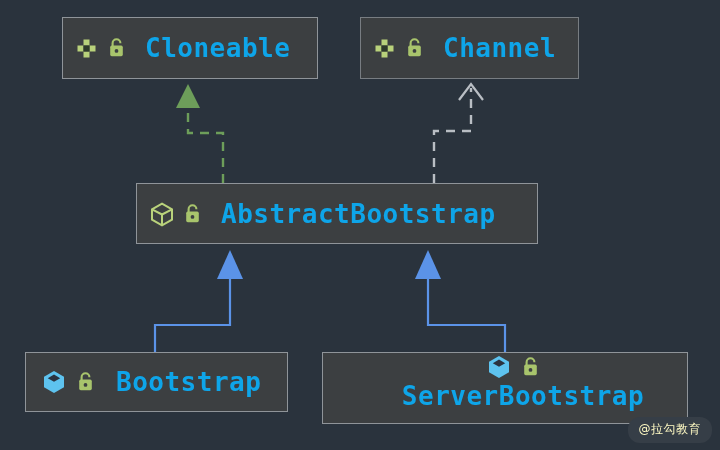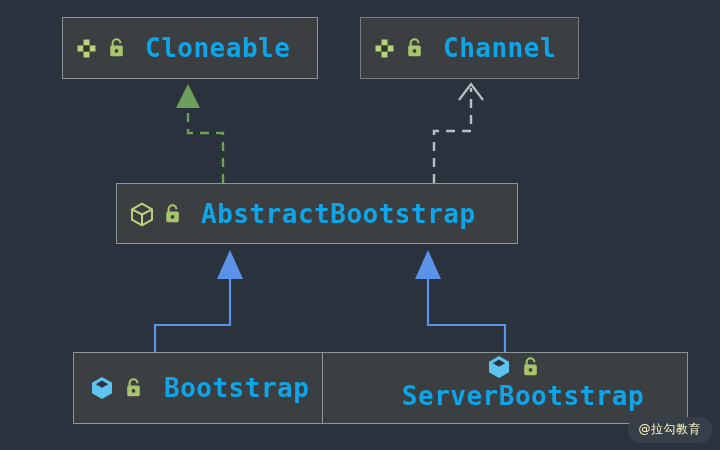--- a/index.html
+++ b/index.html
@@ -60,30 +60,29 @@
     padding-left: 12px;
   }
   #node-cloneable .node-label { margin-left: 20px; }
   #node-channel {
     left: 360px; top: 17px; width: 219px; height: 62px;
     border-color: #787d82;
     padding-left: 12px;
   }
   #node-channel .node-label { margin-left: 20px; text-align: right; }
   #node-abstractbootstrap {
-    left: 116px; top: 183px; width: 402px; height: 61px;
+    left: 136px; top: 183px; width: 402px; height: 61px;
     border-color: #8f9499;
     padding-left: 12px;
   }
   #node-abstractbootstrap .node-label { margin-left: 20px; }
   #node-bootstrap {
-    left: 25px; top: 352px; width: 263px; height: 72px;
+    left: 25px; top: 352px; width: 263px; height: 60px;
     border-color: #8f9499;
     padding-left: 14px;
-    margin-left: 48px;
   }
   #node-bootstrap .node-label { margin-left: 22px; }
   #node-serverbootstrap {
     left: 322px; top: 352px; width: 366px; height: 72px;
     border-color: #8f9499;
     padding-left: 14px;
     flex-direction: column;
   }
   #node-serverbootstrap .node-label { margin-left: 22px; }
 

